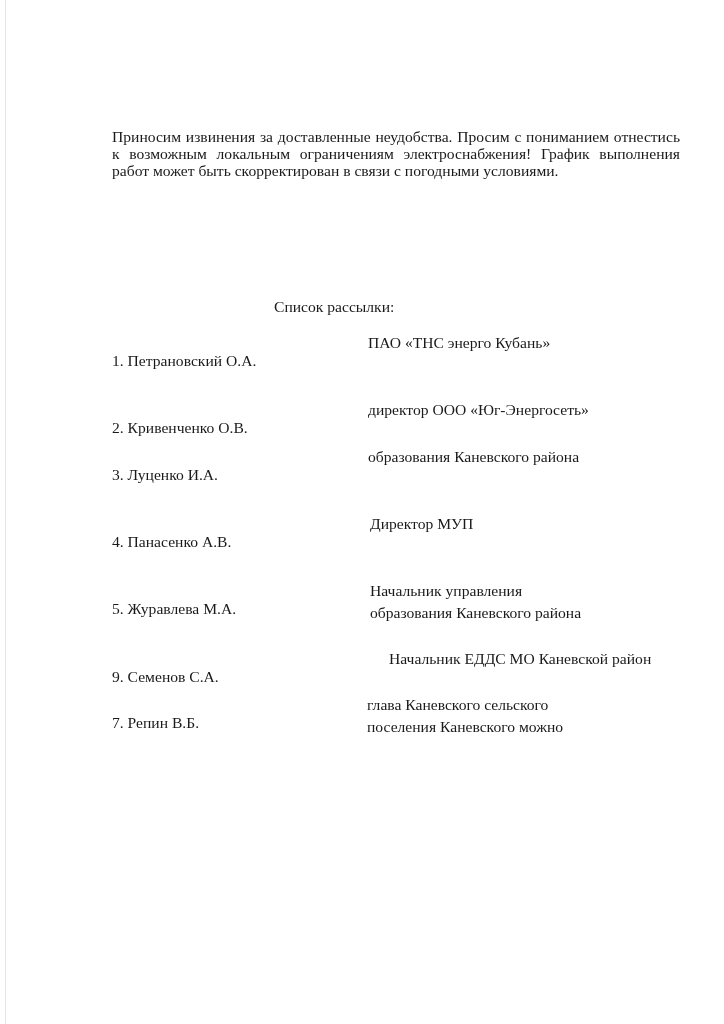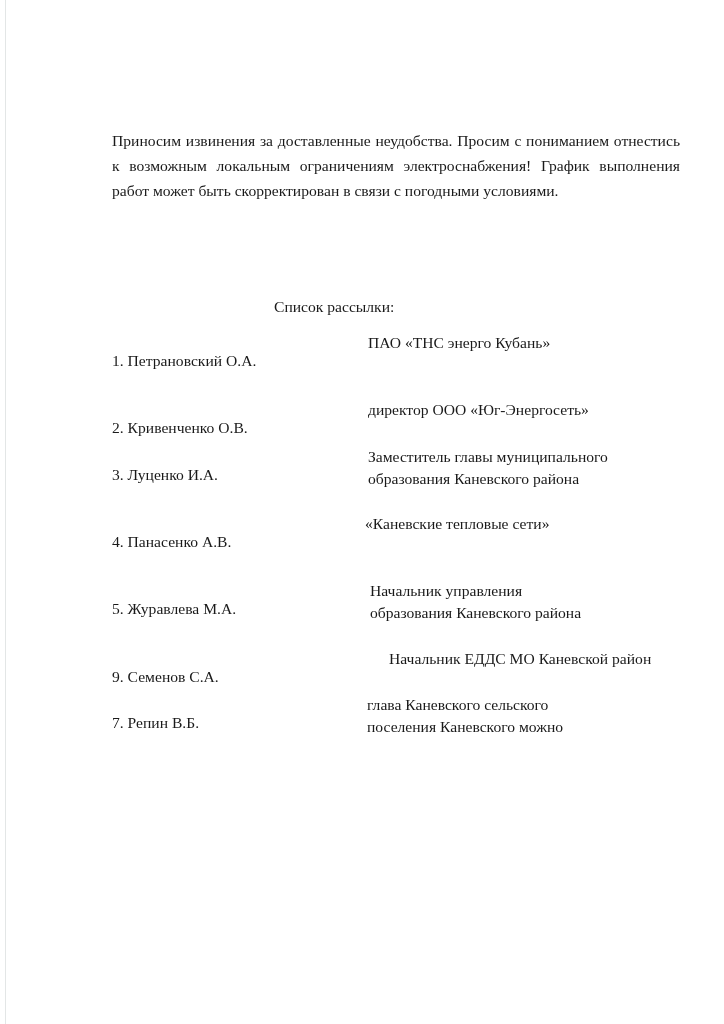--- a/index.html
+++ b/index.html
@@ -22,21 +22,21 @@
       width: 1px;
       height: 1024px;
       background: #e3e6e6;
     }
     .body-text {
       position: absolute;
       left: 112px;
       top: 128px;
       width: 568px;
       font-size: 15.6px;
-      line-height: 25px;
+      line-height: 17px;
     }
     .para {
       margin: 0;
       text-align: justify;
       text-align-last: left;
     }
     .para.indent {
       text-indent: 28px;
     }
     .list-title {
@@ -90,29 +90,28 @@
 <div class="list-item" style="top:399px;">
   <div class="name">2. Кривенченко О.В.</div>
   <div class="role">
     <span>директор ООО «Юг-Энергосеть»</span>
   </div>
 </div>
 
 <div class="list-item" style="top:446px;">
   <div class="name">3. Луценко И.А.</div>
   <div class="role">
-    <span>Заместитель главы муниципального</span>
     <span>образования Каневского района</span>
   </div>
 </div>
 
 <div class="list-item" style="top:513px;">
   <div class="name">4. Панасенко А.В.</div>
   <div class="role" style="left:253px;">
-    <span>«Каневские тепловые сети»</span>
+    <span style="padding-left:5px;">Директор МУП</span>
   </div>
 </div>
 
 <div class="list-item" style="top:580px;">
   <div class="name">5. Журавлева М.А.</div>
   <div class="role" style="left:258px;">
     <span>Начальник управления</span>
     <span>образования Каневского района</span>
   </div>
 </div>

